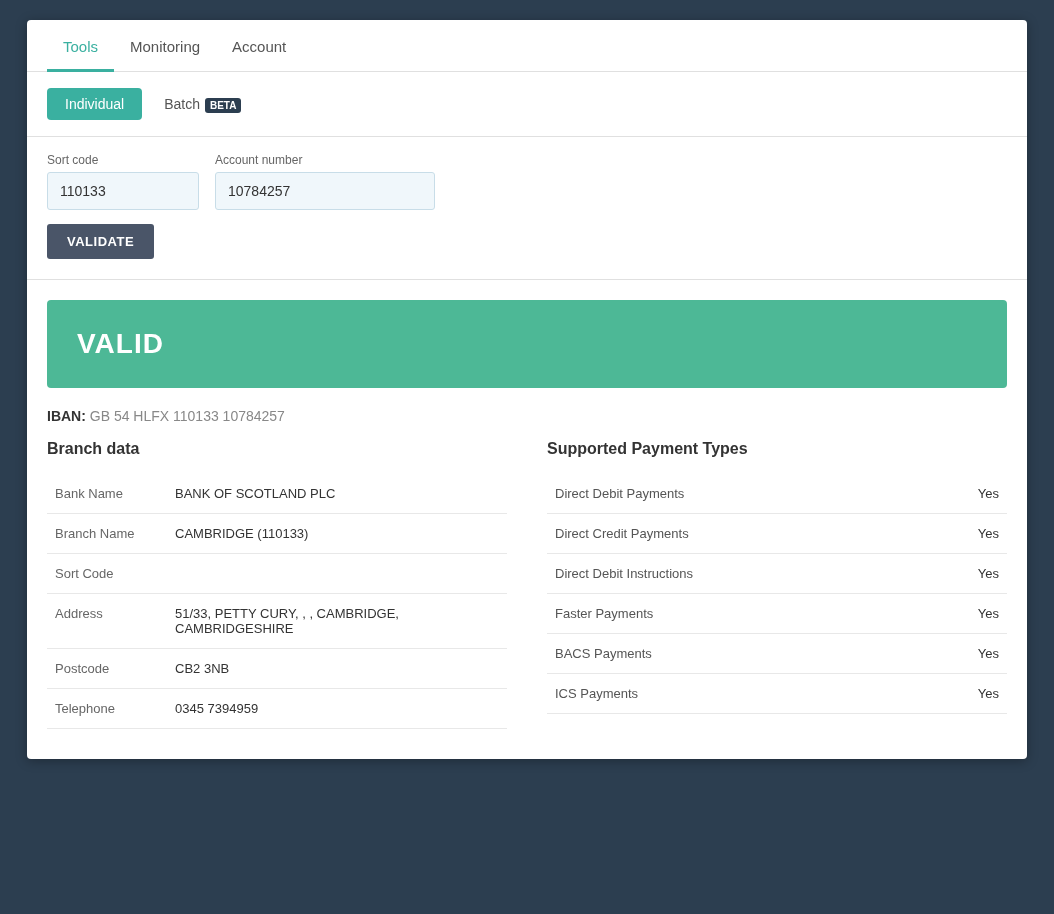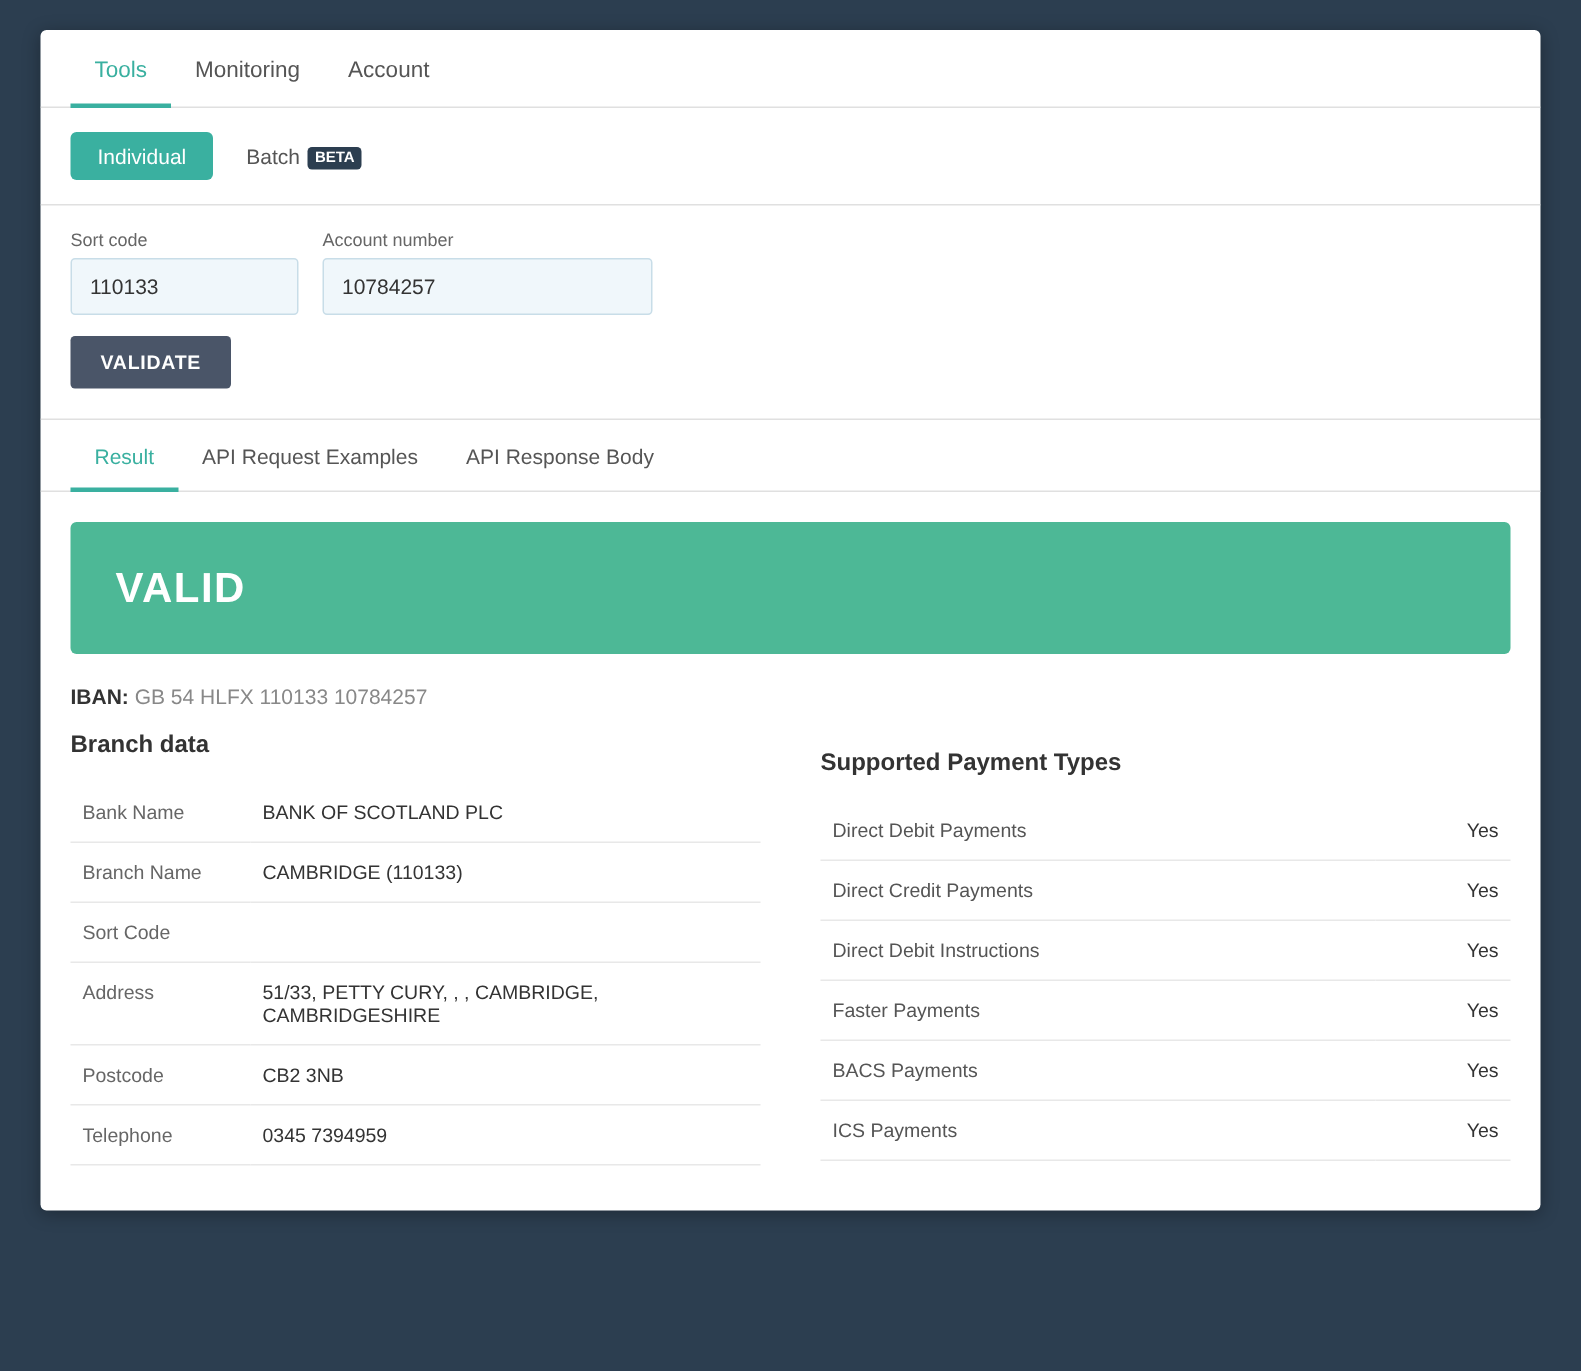--- a/index.html
+++ b/index.html
@@ -160,21 +160,20 @@
       gap: 0;
       padding: 0 20px 30px;
     }
     .branch-data {
       flex: 1;
       padding-right: 30px;
     }
     .payment-types {
       flex: 1;
       padding-left: 10px;
-      margin-top: 12px;
     }
     .section-title {
       font-size: 16px;
       font-weight: 600;
       color: #333;
       margin-bottom: 16px;
     }
     .data-table {
       width: 100%;
       border-collapse: collapse;
@@ -238,25 +237,20 @@
         <input class="form-input" type="text" value="110133" style="">
       </div>
       <div class="form-group">
         <label class="form-label">Account number</label>
         <input class="form-input" type="text" style="width: 220px;" value="10784257">
       </div>
     </div>
     <button class="validate-btn">VALIDATE</button>
   </div>
 
-  <div class="result-tabs">
-    <div class="result-tab active">Result</div>
-    <div class="result-tab">API Request Examples</div>
-    <div class="result-tab">API Response Body</div>
-  </div>
 
   <div class="valid-banner">
     <span class="valid-text">VALID</span>
   </div>
 
   <div class="iban-row">
     <span class="iban-label">IBAN:</span>
     <span class="iban-value"> </span><span class="iban-value">GB 54 HLFX 110133 10784257</span>
   </div>
 

